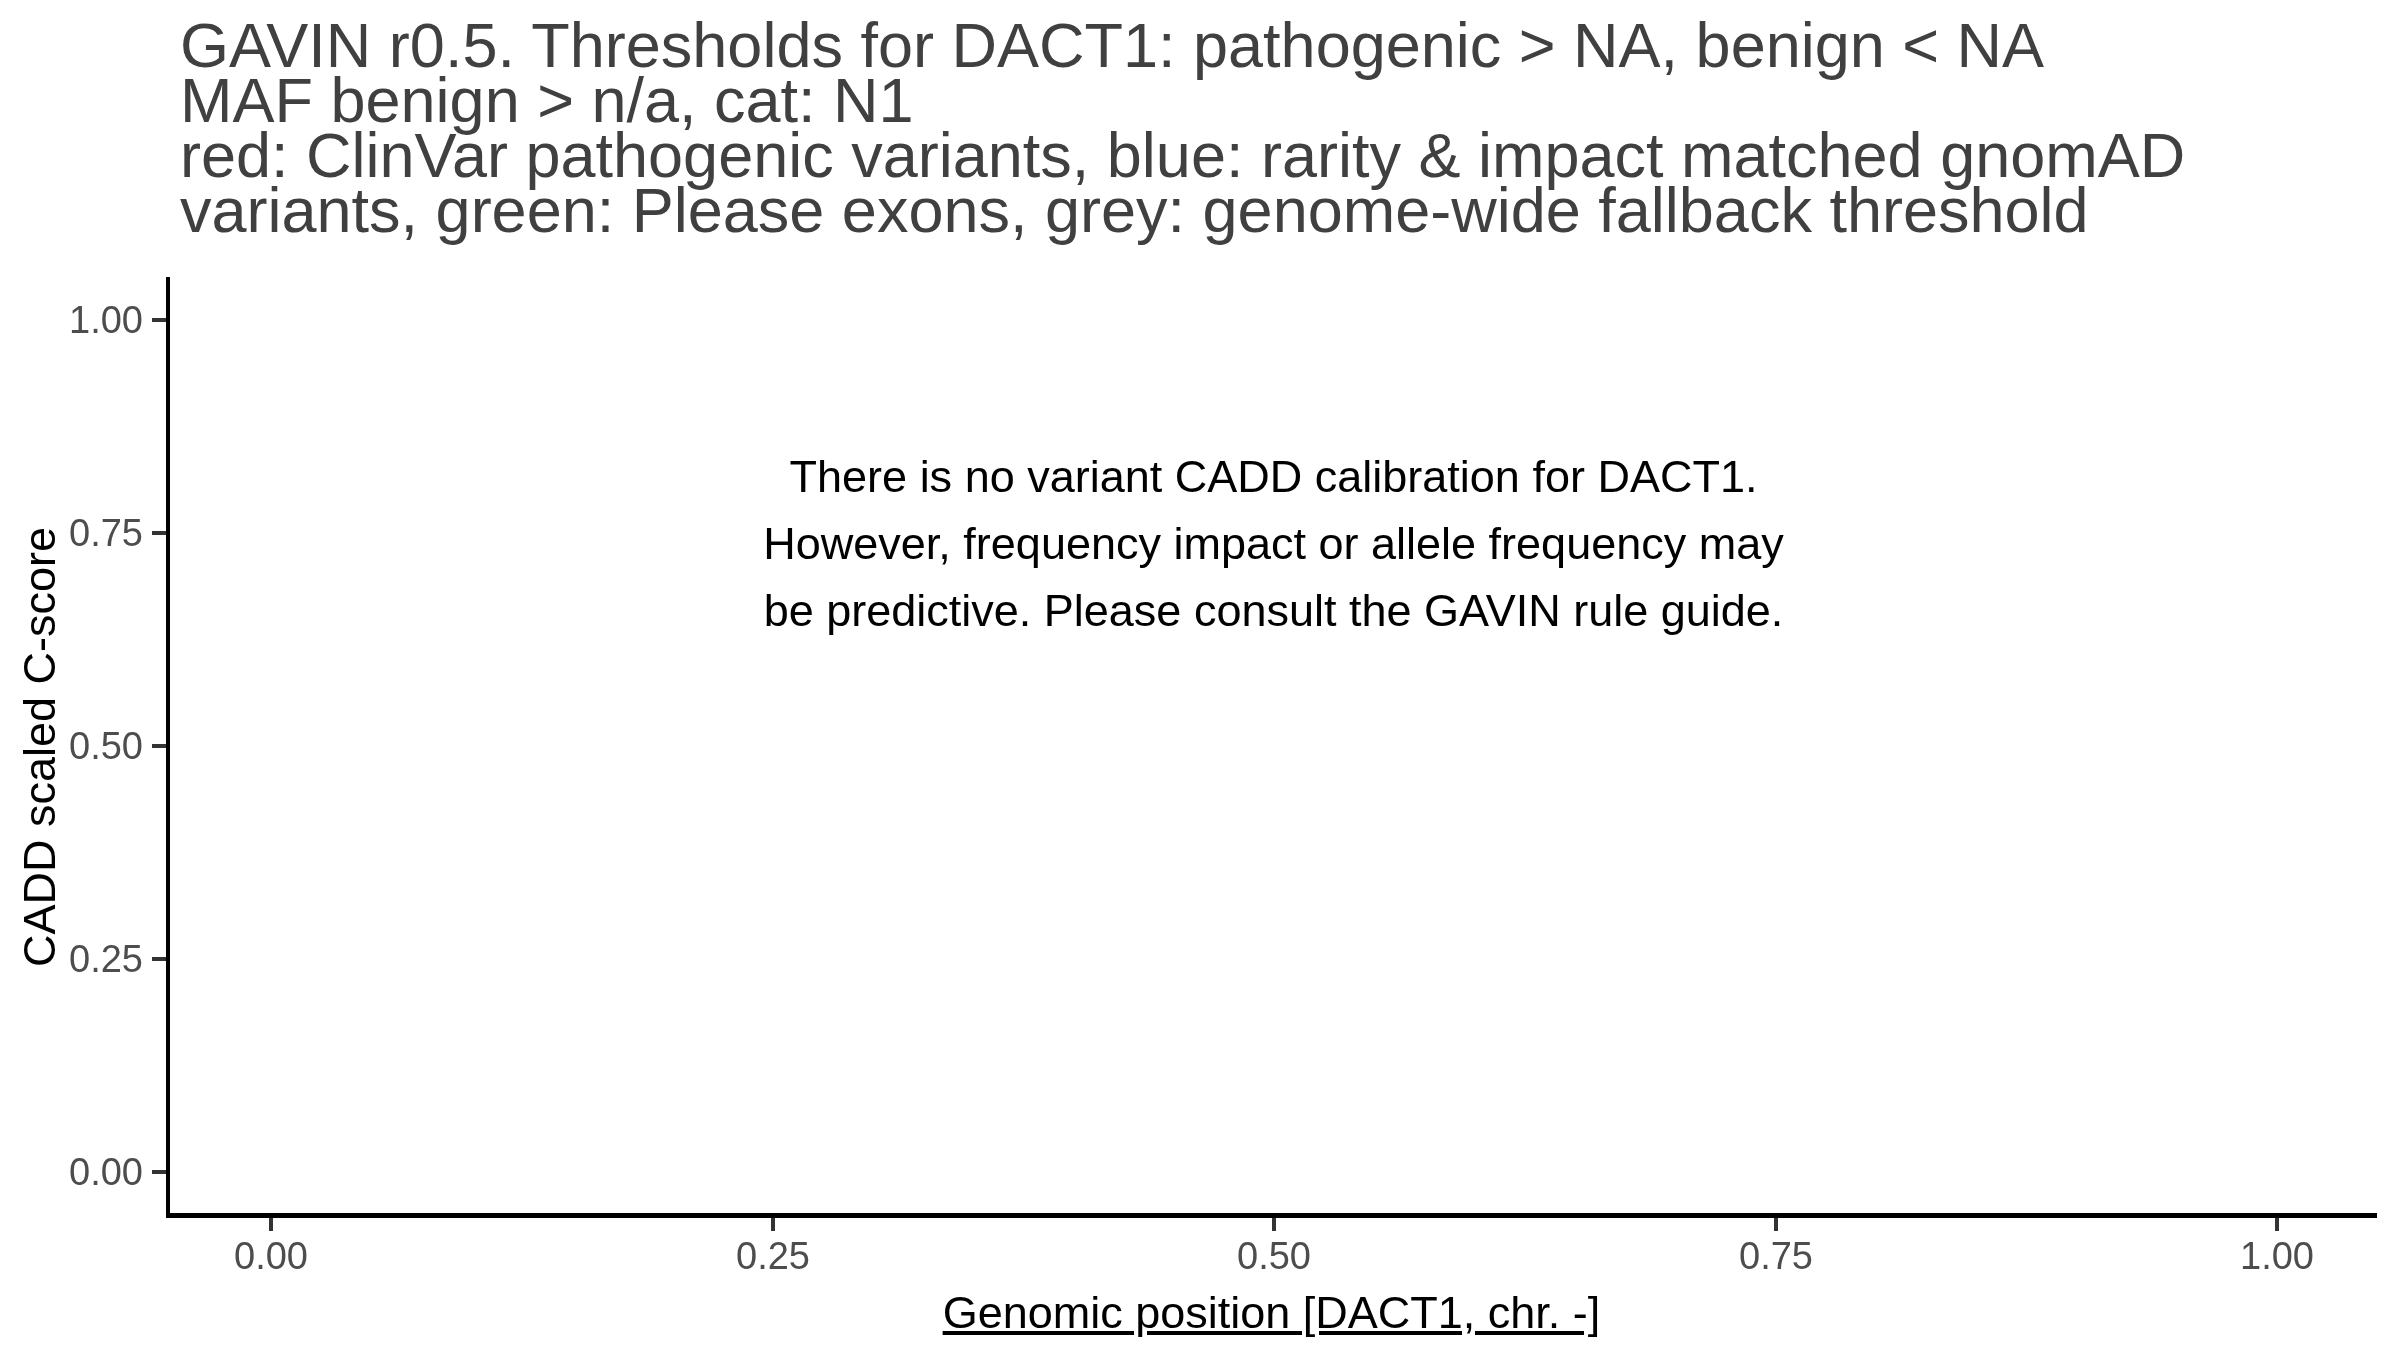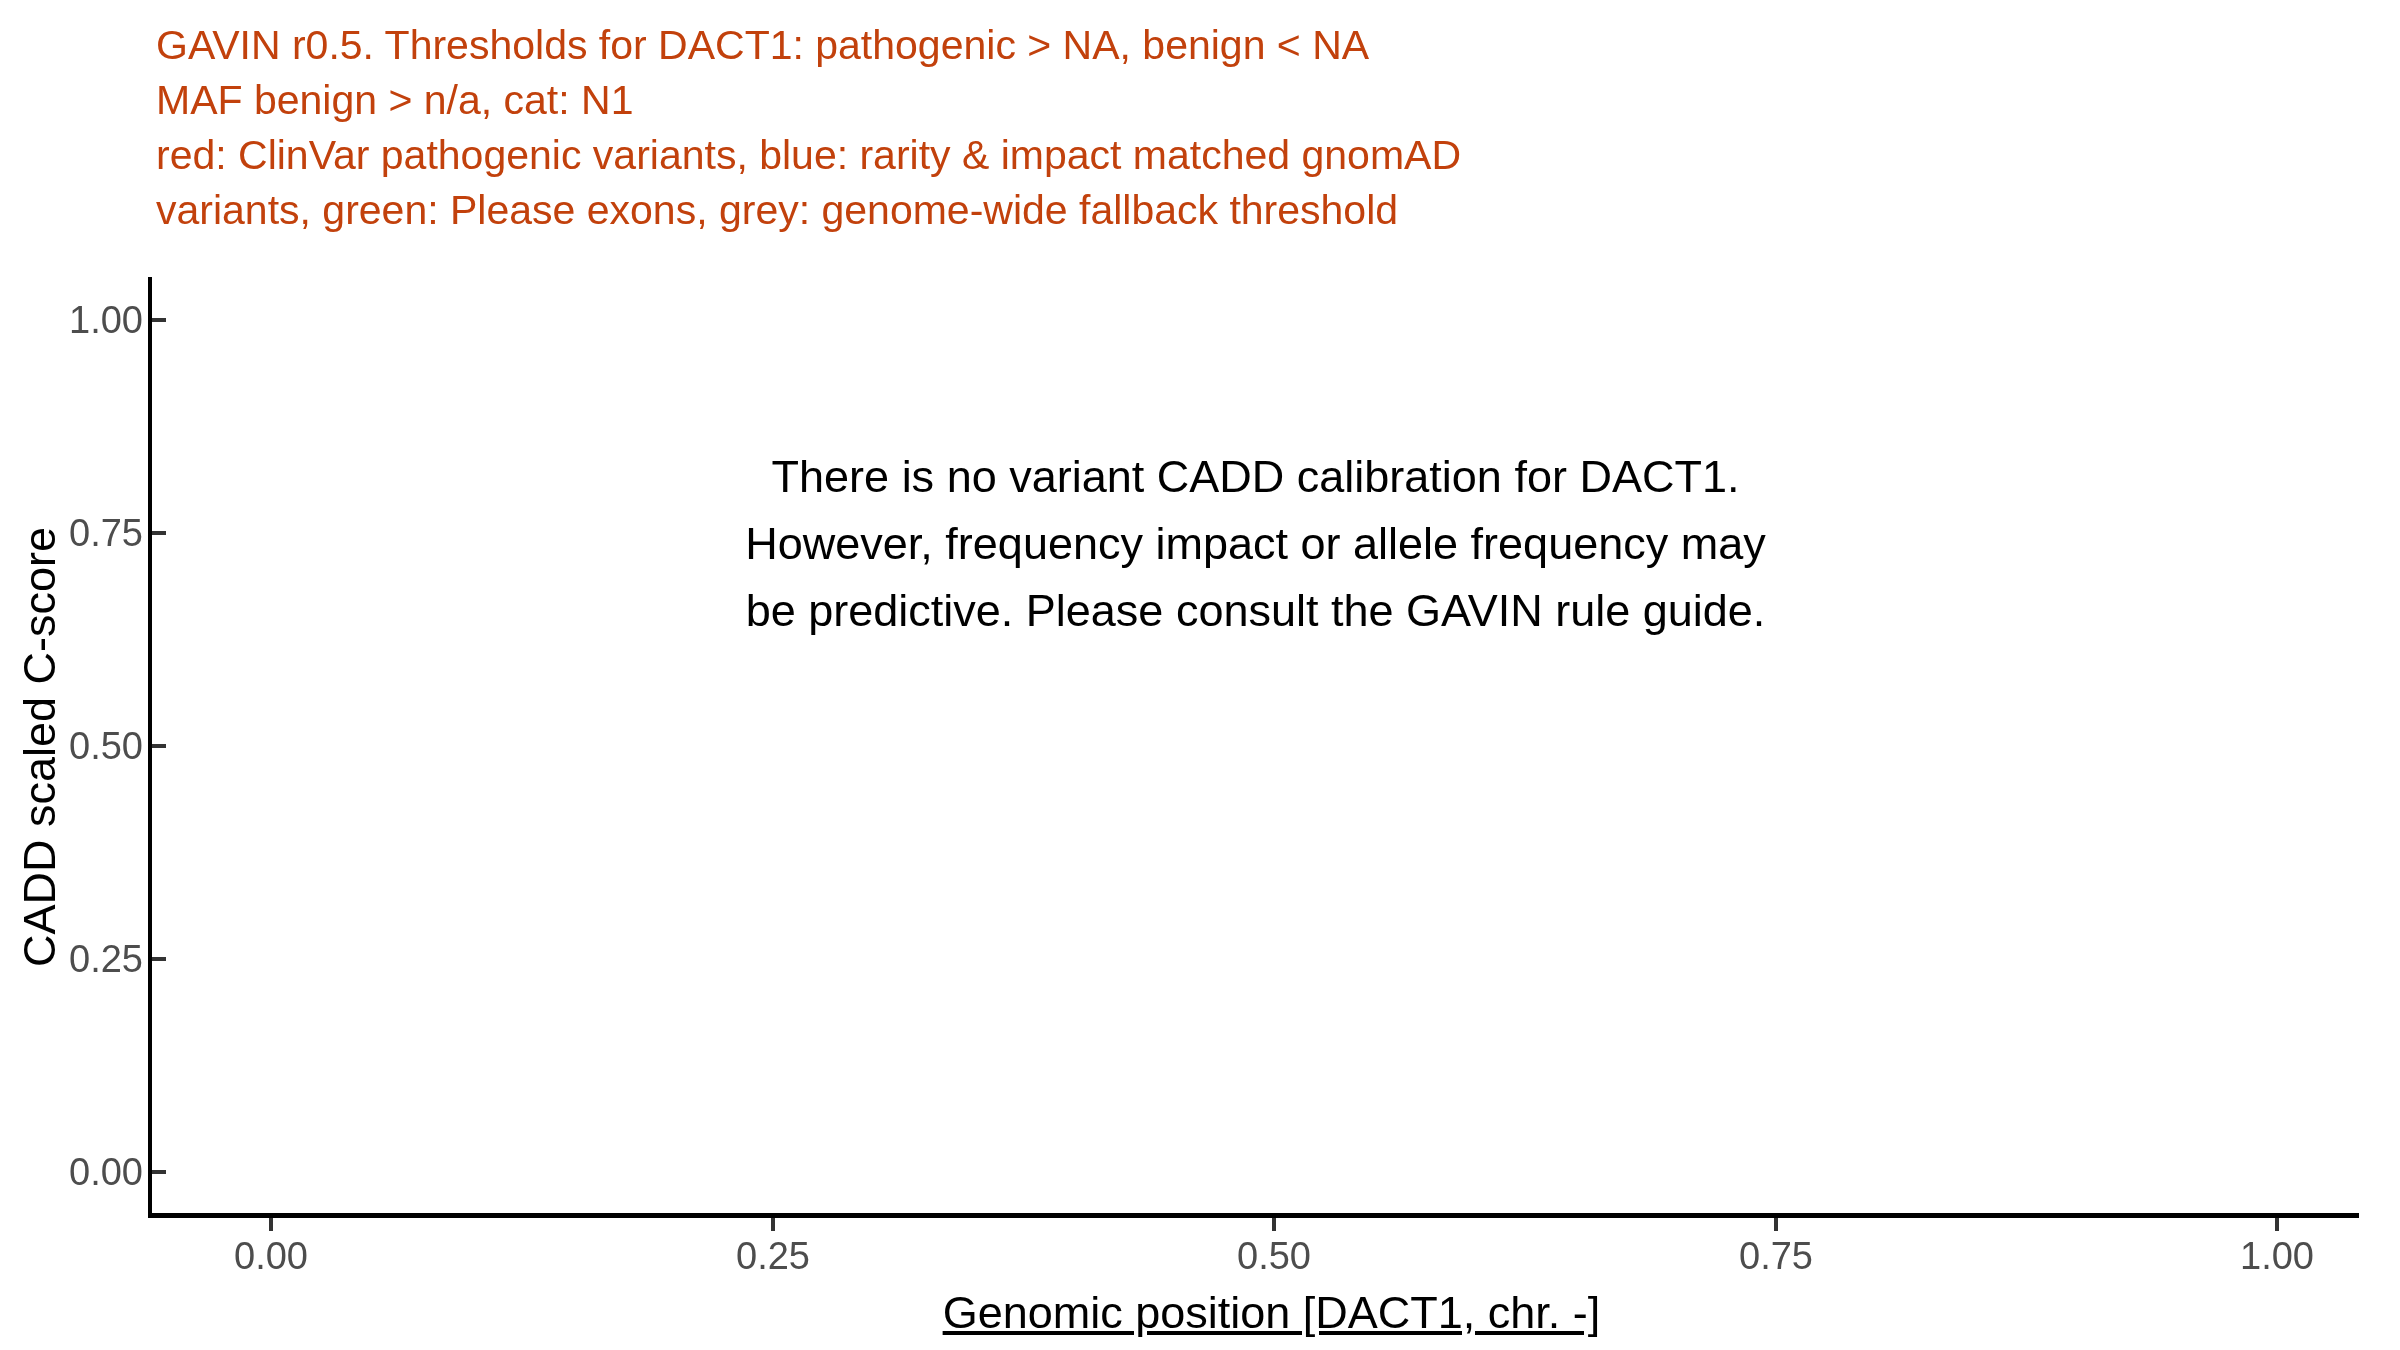--- a/index.html
+++ b/index.html
@@ -7,30 +7,30 @@
     position: relative;
     width: 2400px;
     height: 1350px;
     background: #ffffff;
     font-family: "Liberation Sans", sans-serif;
     color: #000000;
     overflow: hidden;
   }
   .plot-title {
     position: absolute;
-    left: 156px;
+    left: 180px;
     top: 18px;
-    font-size: 41px;
+    font-size: 63px;
     line-height: 55px;
-    color: #c2410c;
+    color: #404040;
     white-space: nowrap;
   }
   .panel {
     position: absolute;
-    left: 148px;
+    left: 166px;
     top: 277px;
     width: 2211px;
     height: 941px;
     box-sizing: border-box;
     border-left: 4px solid #000000;
     border-bottom: 5px solid #000000;
     background: #ffffff;
   }
   .annotation {
     position: absolute;

